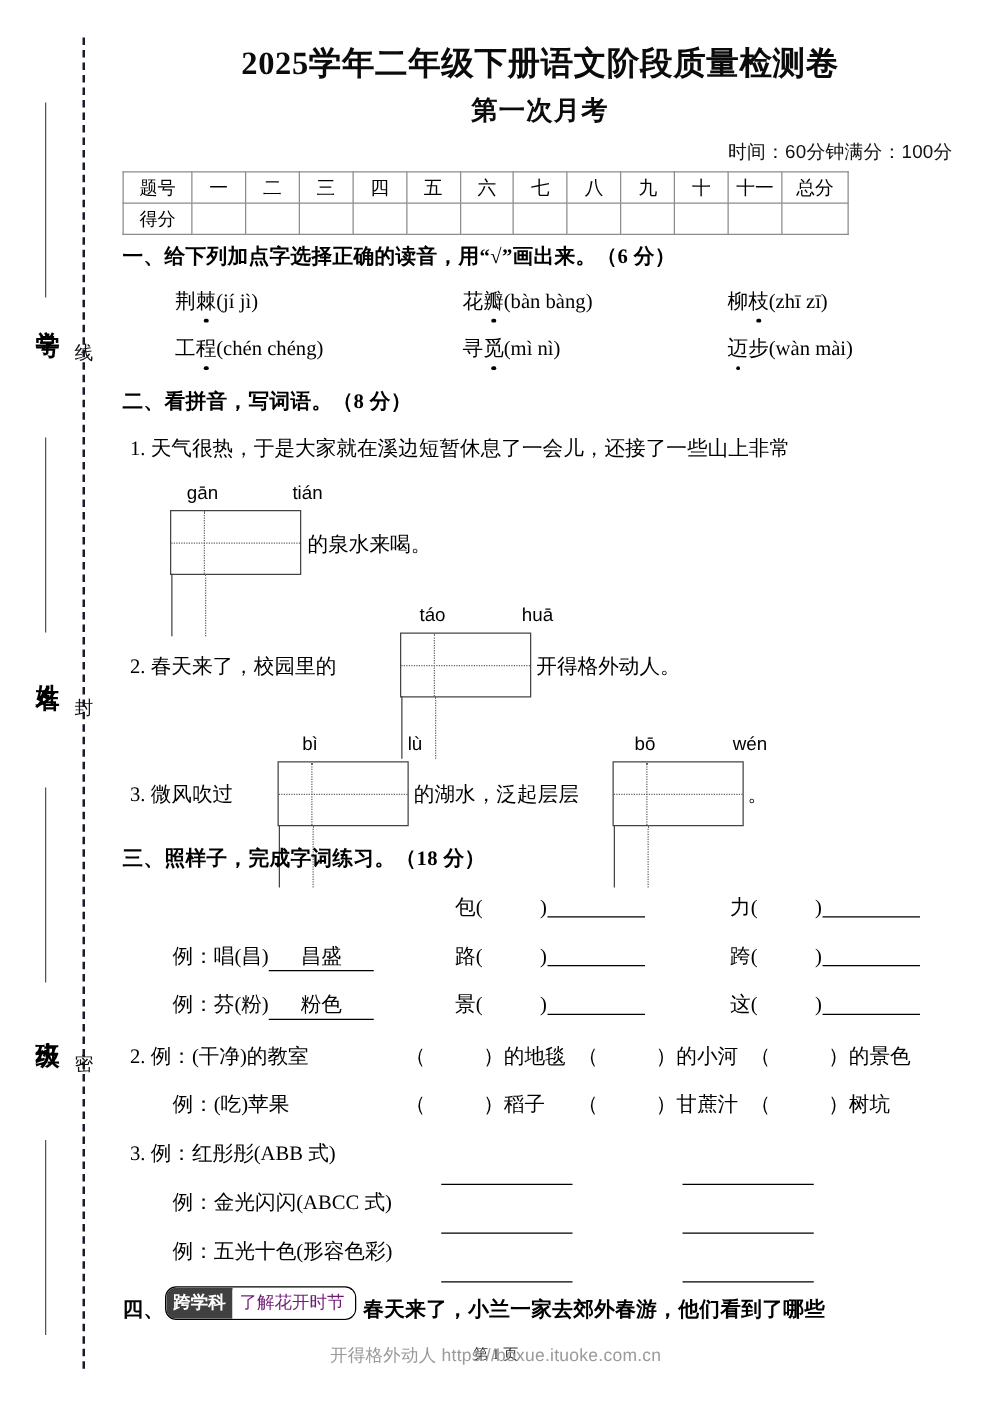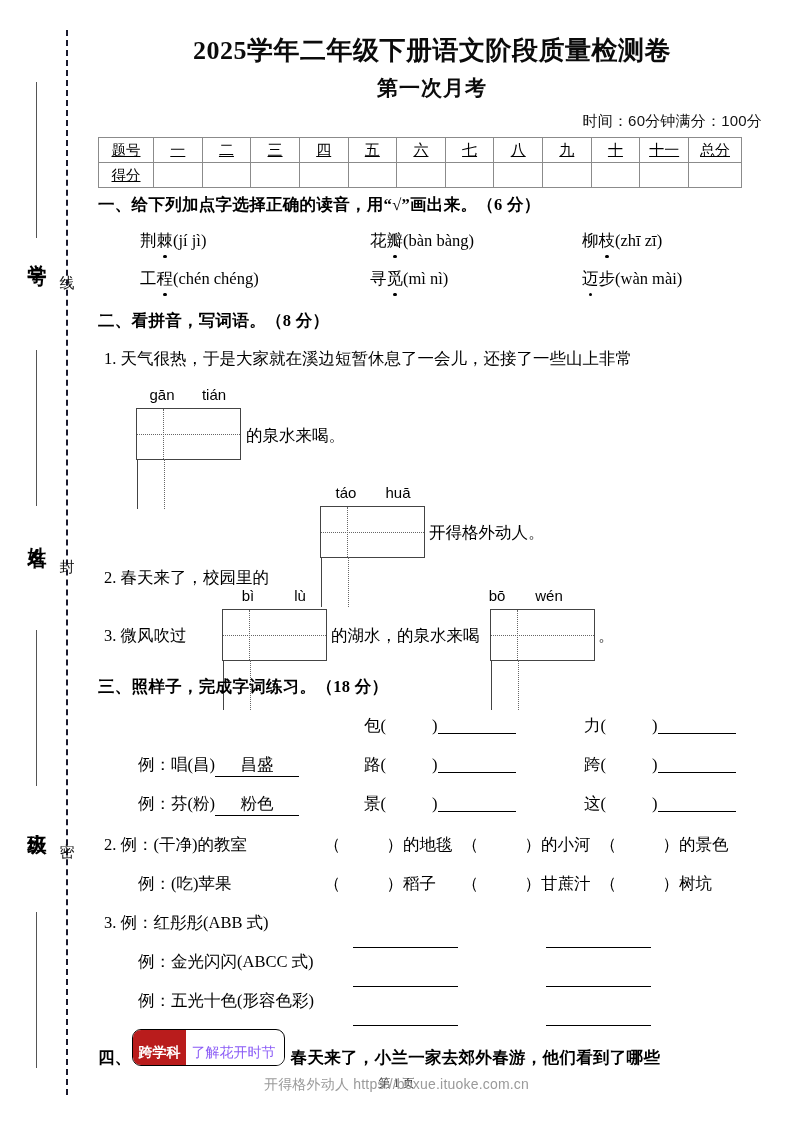--- a/index.html
+++ b/index.html
@@ -111,24 +111,23 @@
     text-align: right;
     font-family: "Liberation Sans", sans-serif;
     font-size: 15px;
     color: #111;
     letter-spacing: 0.2px;
   }
 
   
   table.score-table {
     border-collapse: collapse;
-    width: 644px;
+    width: 581px;
     margin: 2px 0 0 0;
     table-layout: fixed;
-    text-decoration: underline;
   }
   table.score-table td {
     border: 1px solid #8b8b8b;
     height: 24px;
     text-align: center;
     vertical-align: middle;
     font-family: "Liberation Serif", serif;
     font-size: 15px;
     color: #000;
     padding: 0;
@@ -206,20 +205,21 @@
     right: 0;
     top: 50%;
     border-top: 1px dotted #666;
   }
 
   .pinyin-pair {
     display: flex;
     font-family: "Liberation Sans", sans-serif;
     font-size: 15px;
     color: #000;
+    gap: 32px;
   }
   .pinyin-pair span {
     width: 52px;
     text-align: center;
     display: inline-block;
   }
 
   
   .blank {
     display: inline-block;
@@ -248,32 +248,32 @@
     display: inline-block;
     border: 1.4px solid #000;
     border-radius: 9px;
     overflow: hidden;
     vertical-align: -3px;
     line-height: 0;
     white-space: nowrap;
   }
   .badge .dark {
     display: inline-block;
-    background: #b91c1c;
+    background: #404040;
     color: #fff;
     font-family: "Liberation Serif", serif;
     font-size: 14px;
     font-weight: bold;
-    padding: 14px 5px 3px 6px;
+    padding: 4px 5px 3px 6px;
     line-height: 1.25;
   }
   .badge .light {
     display: inline-block;
     background: #fff;
-    color: #8b5cf6;
+    color: #701a75;
     font-family: "Liberation Serif", serif;
     font-size: 14px;
     padding: 2px 8px 3px 6px;
     line-height: 1.25;
   }
   .page-no {
     position: absolute;
     left: 0;
     right: 0;
     bottom: 30px;
@@ -402,51 +402,51 @@
       <div class="cell"></div>
     </div>
     <div class="abs row-line" style="left:148px; top:425px;">的泉水来喝。</div>
 
     <div class="abs" style="left:222px; top:484px;">
       <div class="pinyin-pair">
         <span>táo</span>
         <span>huā</span>
       </div>
     </div>
-    <div class="abs row-line" style="left:6px; top:522px;margin-top:45px;">
+    <div class="abs row-line" style="left:6px; top:522px;">
       <span>2.</span>
       <span>春天来了，校园里的</span>
     </div>
     <div class="abs tzg" style="left:222px; top:506px; width:105px;">
       <div class="cell"></div>
       <div class="cell"></div>
     </div>
     <div class="abs row-line" style="left:331px; top:522px;">开得格外动人。</div>
 
     <div class="abs" style="left:124px; top:587px;">
       <div class="pinyin-pair">
         <span>bì</span>
         <span>lù</span>
       </div>
     </div>
-    <div class="abs" style="left:373px; top:587px;">
+    <div class="abs" style="left:392px; top:587px;">
       <div class="pinyin-pair">
         <span>bō</span>
         <span>wén</span>
       </div>
     </div>
     <div class="abs row-line" style="left:6px; top:625px;">
       <span>3.</span>
       <span>微风吹过</span>
     </div>
     <div class="abs tzg" style="left:124px; top:609px; width:105px;">
       <div class="cell"></div>
       <div class="cell"></div>
     </div>
-    <div class="abs row-line" style="left:233px; top:625px;">的湖水，的泉水来喝</div>
+    <div class="abs row-line" style="left:233px; top:625px;">的湖水，泛起层层</div>
     <div class="abs tzg" style="left:392px; top:609px; width:105px;">
       <div class="cell"></div>
       <div class="cell"></div>
     </div>
     <div class="abs row-line" style="left:500px; top:625px;">。</div>
 
     <div class="abs" style="left:0; top:676px;">
       <span class="sec-head">三、照样子，完成字词练习。</span><span class="sec-head pts">（18 分）</span>
     </div>
 

